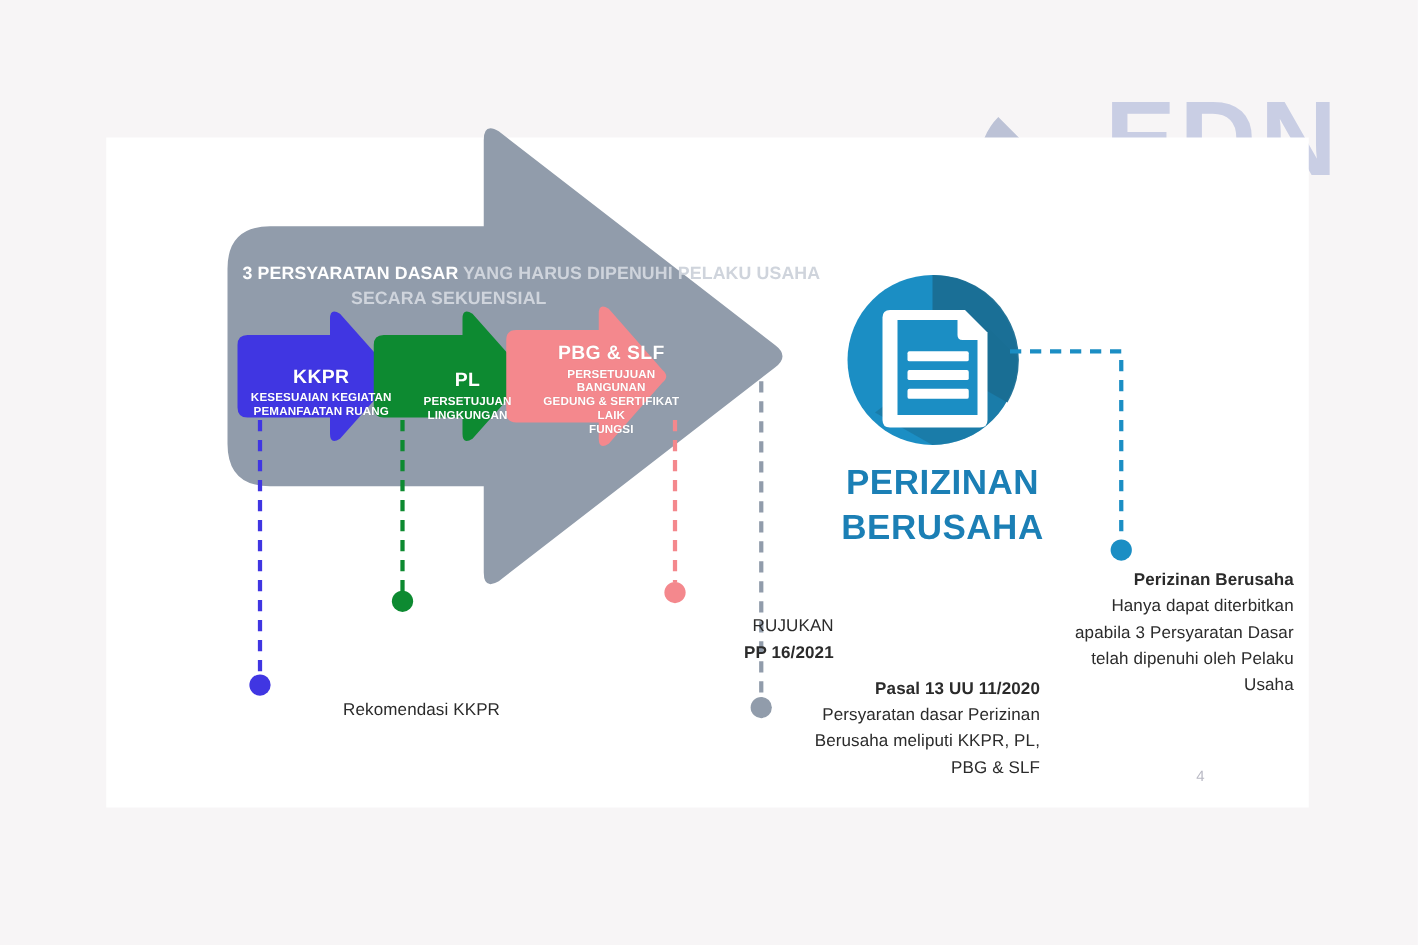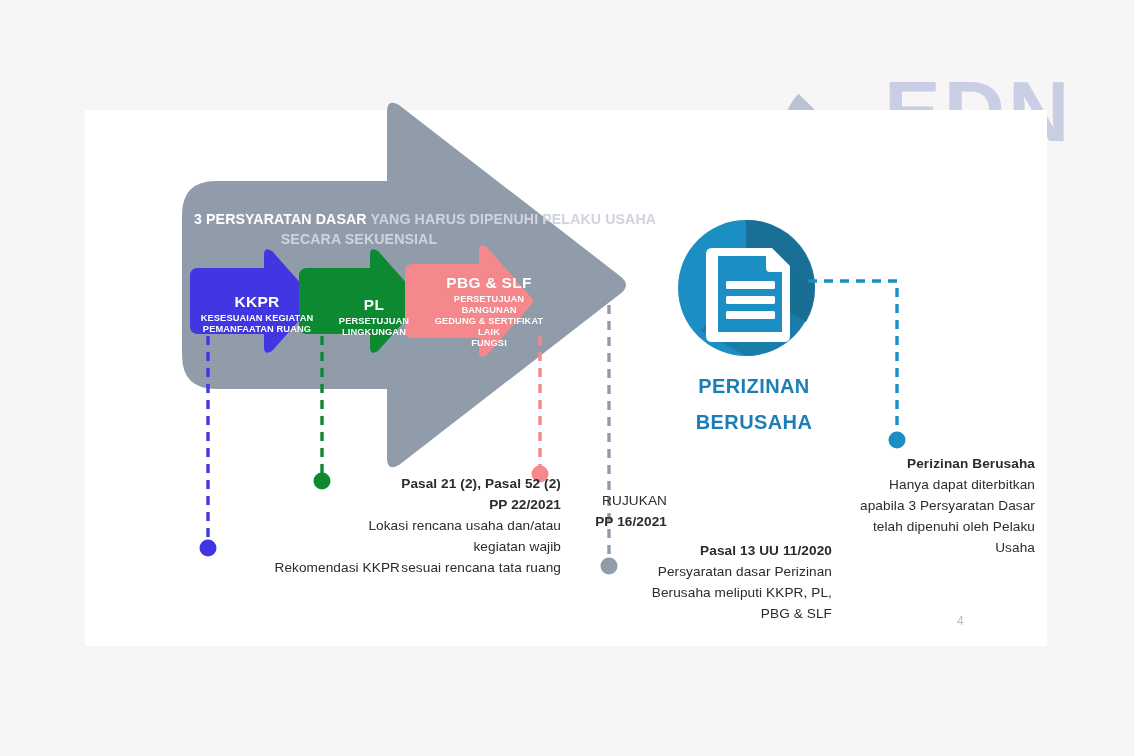--- a/index.html
+++ b/index.html
@@ -95,21 +95,21 @@
   #lbl-pl   { left: 330px; top: 277px; width: 88px; margin-top: 19px;  }
   #lbl-pbg  { left: 428px; top: 274px; width: 122px; }
 
   
   .pb-title {
     position: absolute;
     left: 654px; top: 368px;
     width: 200px;
     text-align: center;
     color: #1b7fb5;
-    font-size: 20px;
+    font-size: 28px;
     font-weight: bold;
     line-height: 36px;
     letter-spacing: .4px;
     font-family: "Liberation Sans Narrow", "Liberation Sans", sans-serif;
   }
 
   
   .anno {
     position: absolute;
     color: #2b2b2b;
@@ -246,27 +246,20 @@
   </div>
 
   <div class="pb-title">
     <span>PERIZINAN</span><br>
     <span>BERUSAHA</span>
   </div>
 
   <div class="anno" id="anno-1">
       <span class="ln"><span>Rekomendasi KKPR</span></span>
     </div>
-  <div class="anno" id="anno-2">
-      <span class="ln"><b>Pasal 21 (2), Pasal 52 (2)</b></span>
-      <span class="ln"><b>PP 22/2021</b></span>
-      <span class="ln"><span>Lokasi rencana usaha dan/atau</span></span>
-      <span class="ln"><span>kegiatan wajib</span></span>
-      <span class="ln"><span>sesuai rencana tata ruang</span></span>
-    </div>
   <div class="anno" id="anno-3">
       <span class="ln"><span>RUJUKAN</span></span>
       <span class="ln"><b>PP 16/2021</b></span>
     </div>
   <div class="anno" id="anno-4">
       <span class="ln"><b>Pasal 13 UU 11/2020</b></span>
       <span class="ln"><span>Persyaratan dasar Perizinan</span></span>
       <span class="ln"><span>Berusaha meliputi KKPR, PL,</span></span>
       <span class="ln"><span>PBG &amp; SLF</span></span>
     </div>

